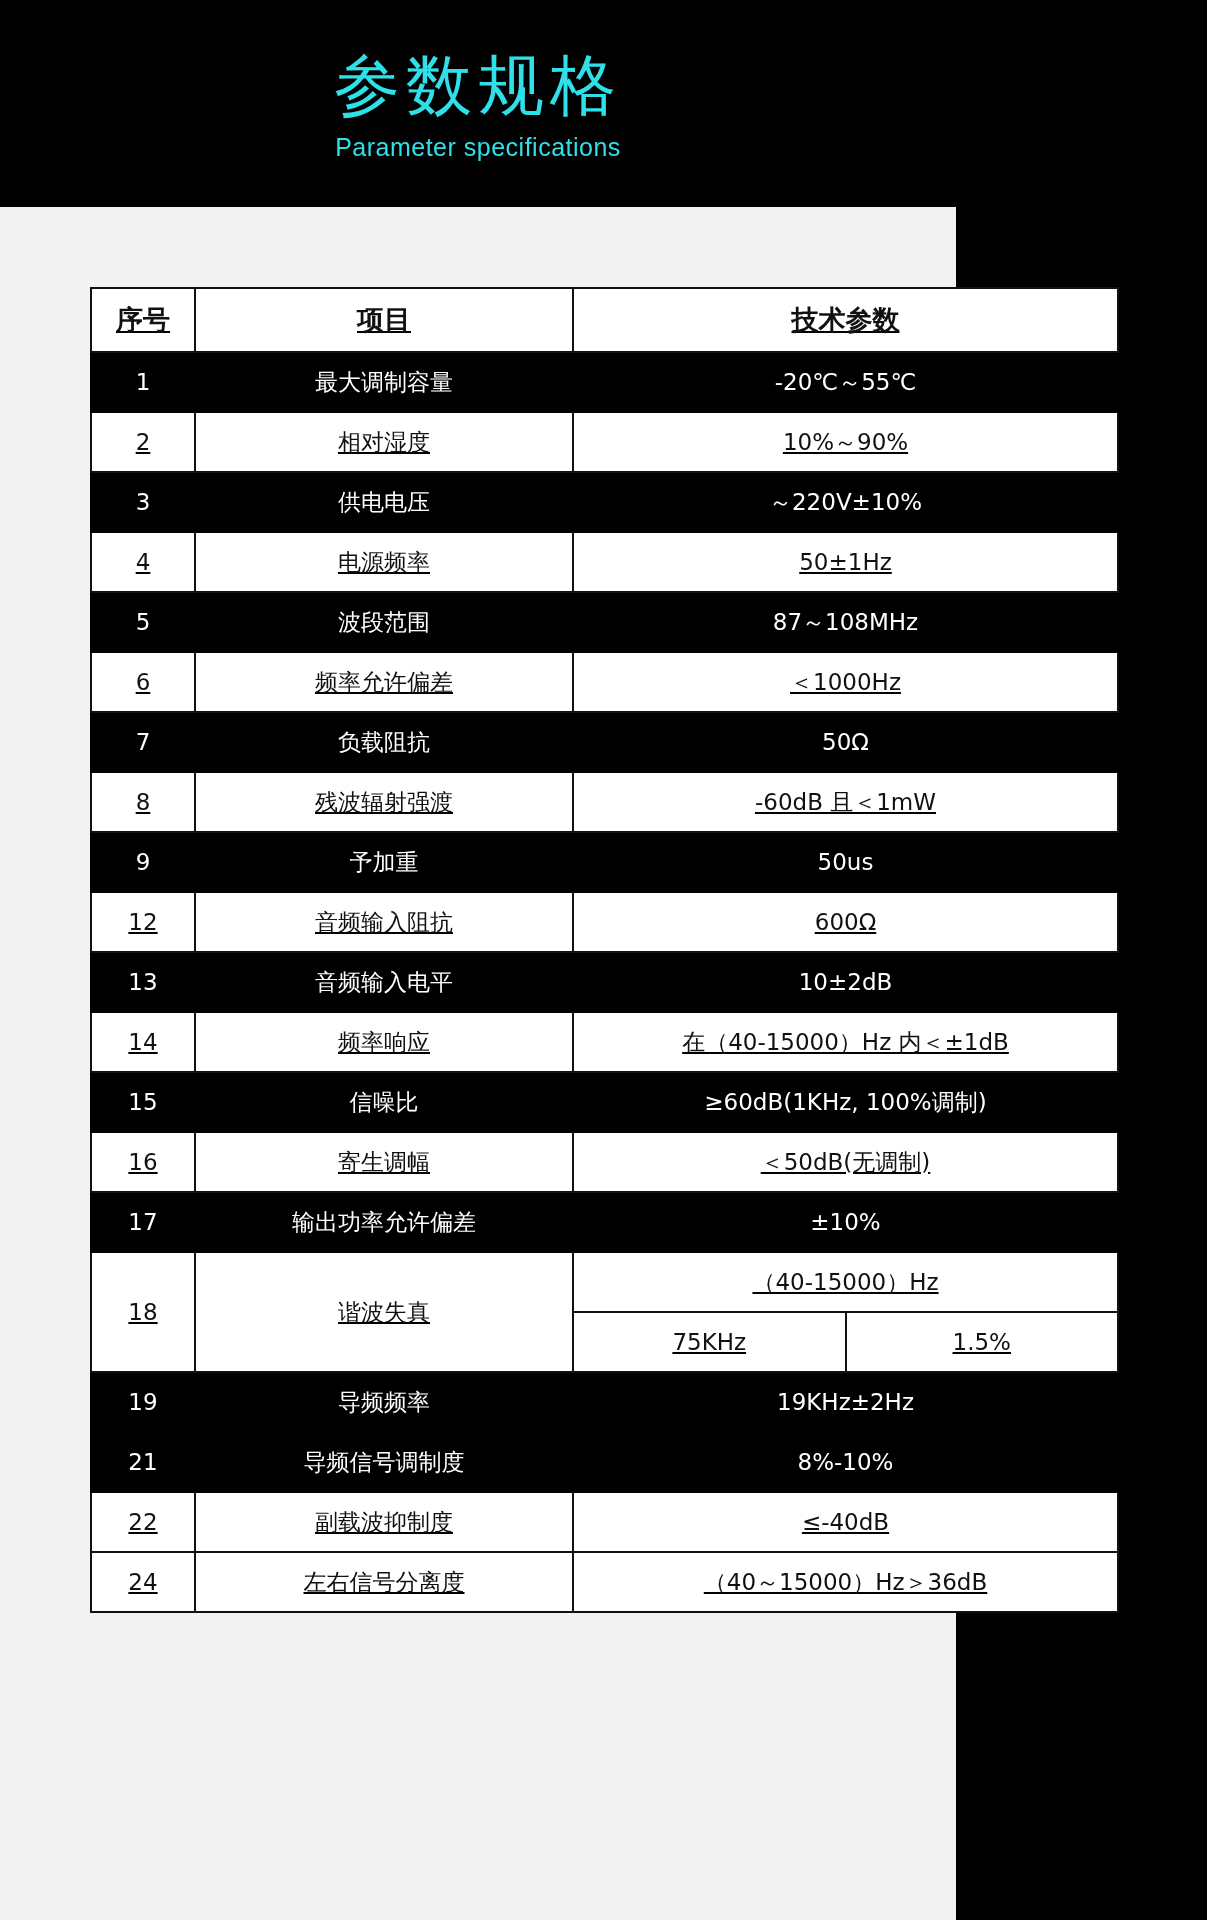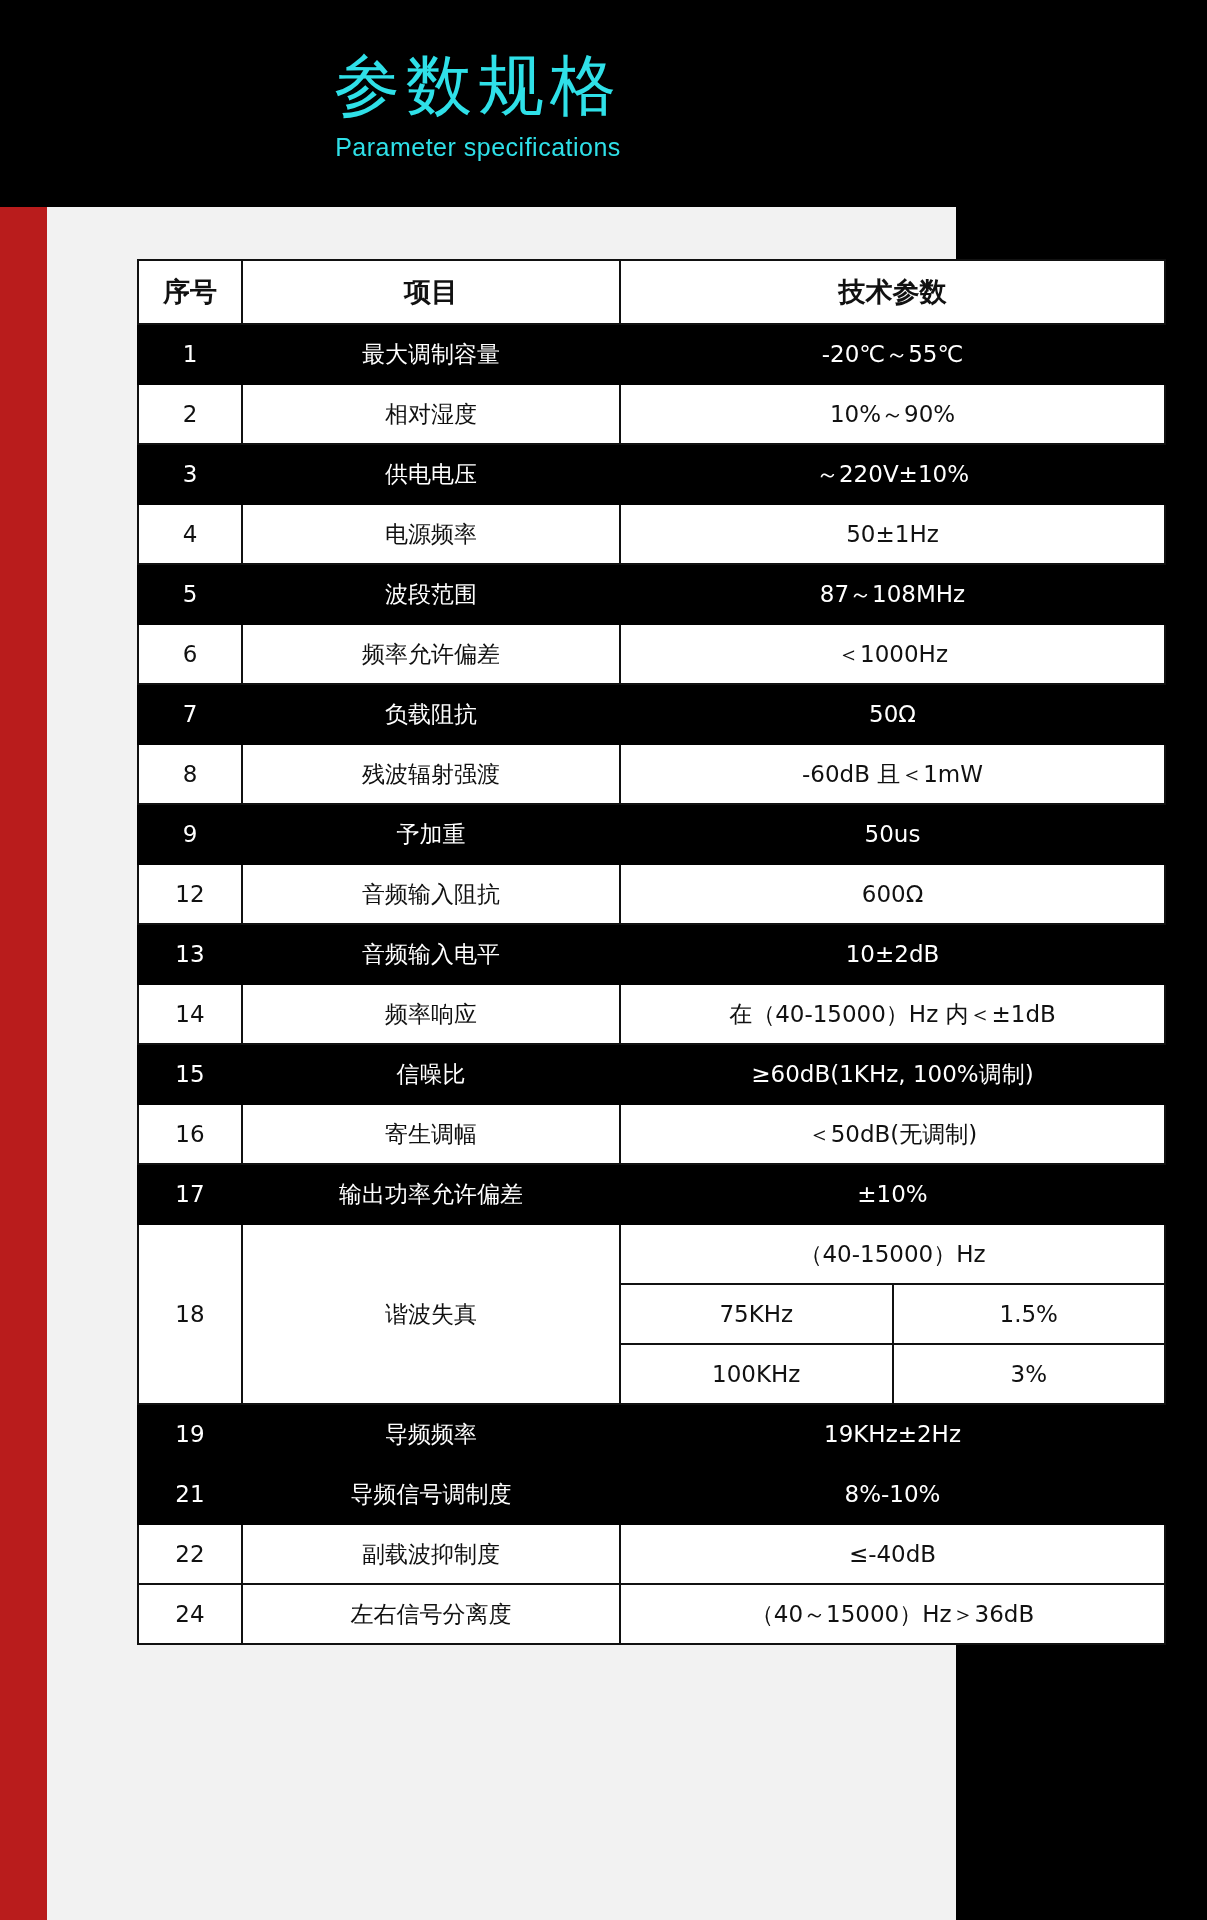--- a/index.html
+++ b/index.html
@@ -9,24 +9,25 @@
   }
   body {
     width: 1207px;
     height: 1920px;
     font-family: "Liberation Sans", sans-serif;
     overflow: hidden;
   }
   .page {
     width: 956px;
     height: 1920px;
-    background: #b91c1c;
+    background: #0c4a6e;
     position: relative;
     display: flex;
     flex-direction: column;
+    text-decoration: underline;
   }
   
   .banner {
     height: 207px;
     background: #000;
     display: flex;
     flex-direction: column;
     align-items: center;
     justify-content: center;
     flex: none;
@@ -43,23 +44,22 @@
     color: #2fe0e8;
     font-size: 25px;
     letter-spacing: 0.5px;
     margin-top: 6px;
     font-family: "Liberation Sans", sans-serif;
   }
   
   .sheet {
     flex: 1;
     background: #f2f2f2;
-    padding: 52px 90px 0 90px;
+    padding: 80px 90px 0 90px;
     box-sizing: border-box;
-    margin-left: 47px;
   }
   table.spec {
     width: 1027px;
     border-collapse: collapse;
     table-layout: fixed;
     background: #ffffff;
     font-family: "DejaVu Sans", sans-serif;
   }
   table.spec col.c1 { width: 104px; }
   table.spec col.c2 { width: 378px; }
@@ -221,24 +221,20 @@
           <td class="nest">
             <table class="inner">
               <tbody>
                   <tr>
                 <td class="full" colspan="2">（40-15000）Hz</td>
               </tr>
               <tr>
                 <td class="left">75KHz</td>
                 <td class="right">1.5%</td>
               </tr>
-              <tr>
-                <td class="left">100KHz</td>
-                <td class="right">3%</td>
-              </tr>
             </tbody>
               </table>
           </td>
         </tr>
 
         <tr class="dark">
           <td class="num">19</td>
           <td class="item">导频频率</td>
           <td class="val">19KHz±2Hz</td>
         </tr>

